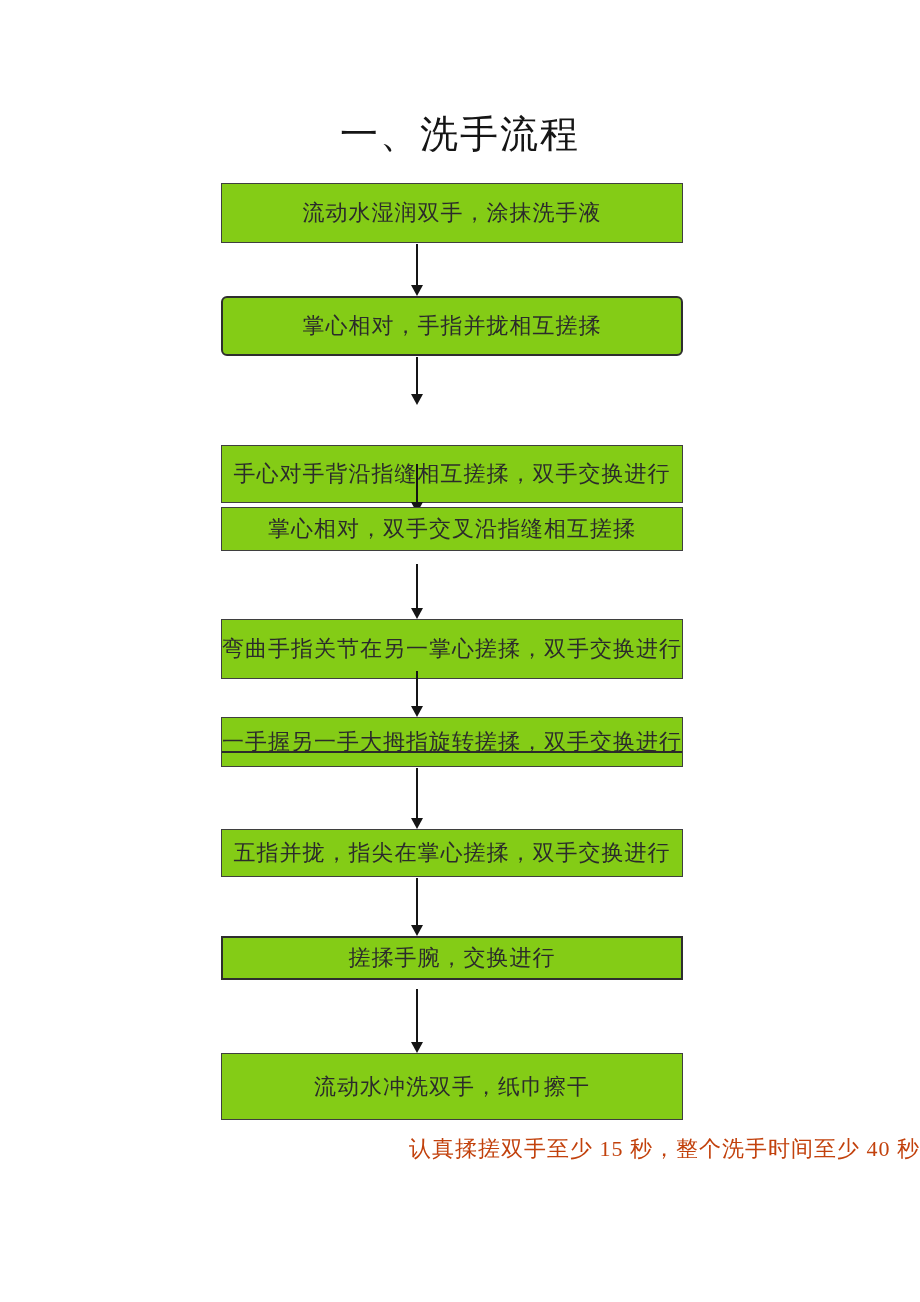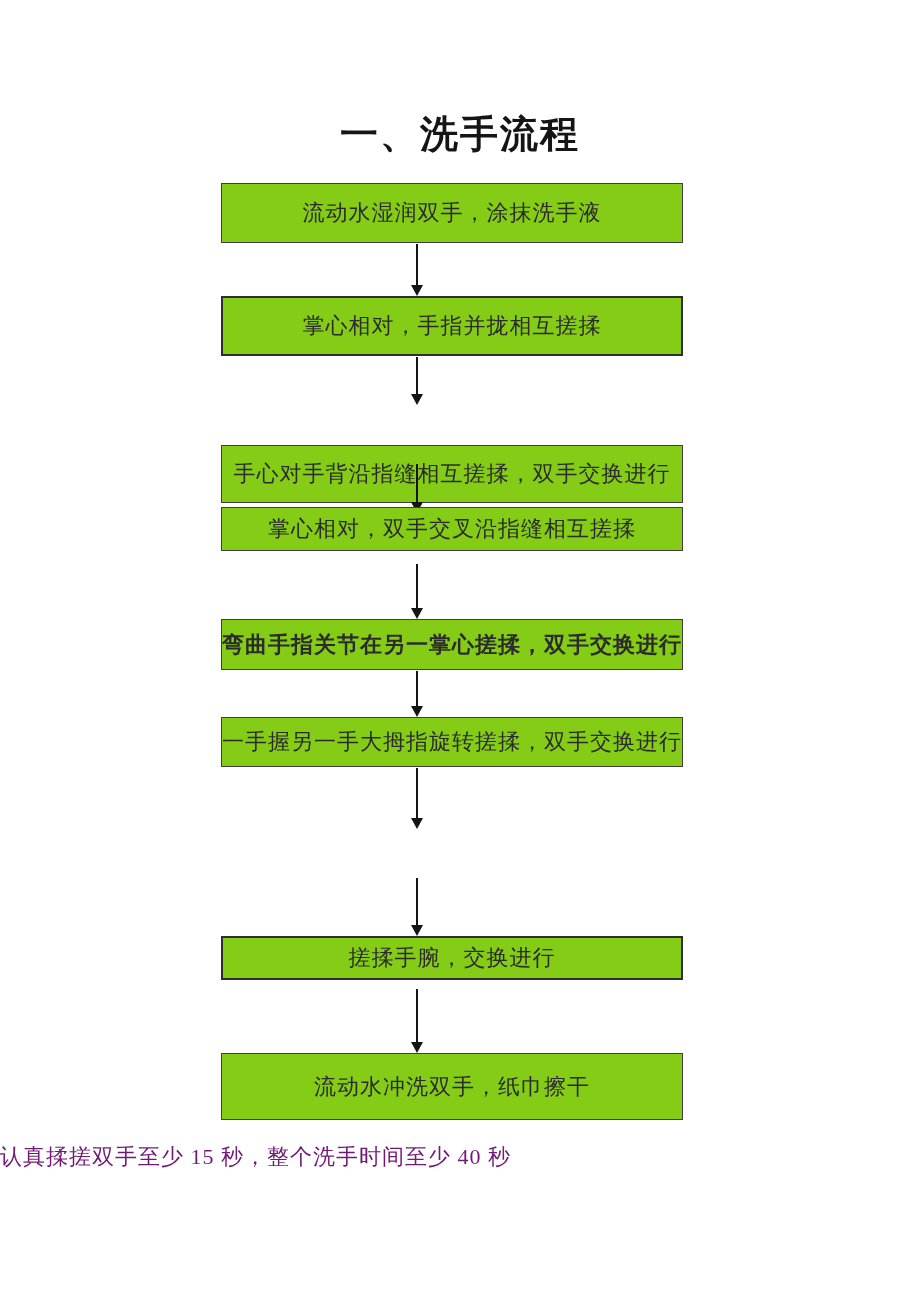--- a/index.html
+++ b/index.html
@@ -17,46 +17,46 @@
     overflow: hidden;
   }
   .doc-title {
     position: absolute;
     top: 110px;
     left: 0;
     width: 920px;
     text-align: center;
     font-size: 38px;
     line-height: 48px;
-    font-weight: bold;
+    font-weight: normal;
     color: #151515;
     letter-spacing: 2px;
   }
   .flow-box {
     position: absolute;
     left: 221px;
     width: 462px;
     box-sizing: border-box;
     border: 1px solid #3f3f3f;
     background: #84cc16;
     display: flex;
     align-items: center;
     justify-content: center;
     text-align: center;
     font-size: 22px;
     color: #2b2b2b;
     letter-spacing: 1px;
   }
   .flow-box.thick { border-width: 2px; border-color: #2e2e2e; }
   .b1 { top: 183px;  height: 60px; }
-  .b2 { top: 296px;  height: 60px; }
+  .b2 { top: 296px;  height: 60px; border-radius: 6px; }
   .b3 { top: 405px;  height: 58px; margin-top: 40px; }
   .b4 { top: 507px;  height: 44px; }
-  .b5 { top: 619px;  height: 51px; font-weight: bold; }
-  .b6 { top: 717px;  height: 50px; }
+  .b5 { top: 619px;  height: 60px; }
+  .b6 { top: 717px;  height: 50px; text-decoration: underline; }
   .b7 { top: 829px;  height: 48px; }
   .b8 { top: 936px;  height: 44px; }
   .b9 { top: 1053px; height: 67px; }
   .arrow {
     position: absolute;
     left: 411px;
     width: 12px;
   }
   .arrow .shaft {
     position: absolute;
@@ -82,26 +82,25 @@
   .a4 { top: 564px; height: 55px; }
   .a5 { top: 671px; height: 46px; }
   .a6 { top: 768px; height: 61px; }
   .a7 { top: 878px; height: 58px; }
   .a8 { top: 989px; height: 64px; }
   .footnote {
     position: absolute;
     top: 1134px;
     left: 0;
     width: 920px;
-    text-align: left;
+    text-align: right;
     font-size: 22px;
     line-height: 30px;
-    color: #701a75;
+    color: #c2410c;
     letter-spacing: 1px;
-    margin-top: 8px;
   }
 </style>
 </head>
 <body>
 
 <div class="page">
 
   <div class="doc-title">一、洗手流程</div>
 
   <div class="flow-box b1">流动水湿润双手，涂抹洗手液</div>
@@ -139,20 +138,21 @@
     <div class="head"></div>
   </div>
 
   <div class="flow-box b6">一手握另一手大拇指旋转搓揉，双手交换进行</div>
 
   <div class="arrow a6">
     <div class="shaft"></div>
     <div class="head"></div>
   </div>
 
+  <div class="flow-box b7">五指并拢，指尖在掌心搓揉，双手交换进行</div>
 
   <div class="arrow a7">
     <div class="shaft"></div>
     <div class="head"></div>
   </div>
 
   <div class="flow-box b8 thick">搓揉手腕，交换进行</div>
 
   <div class="arrow a8">
     <div class="shaft"></div>

